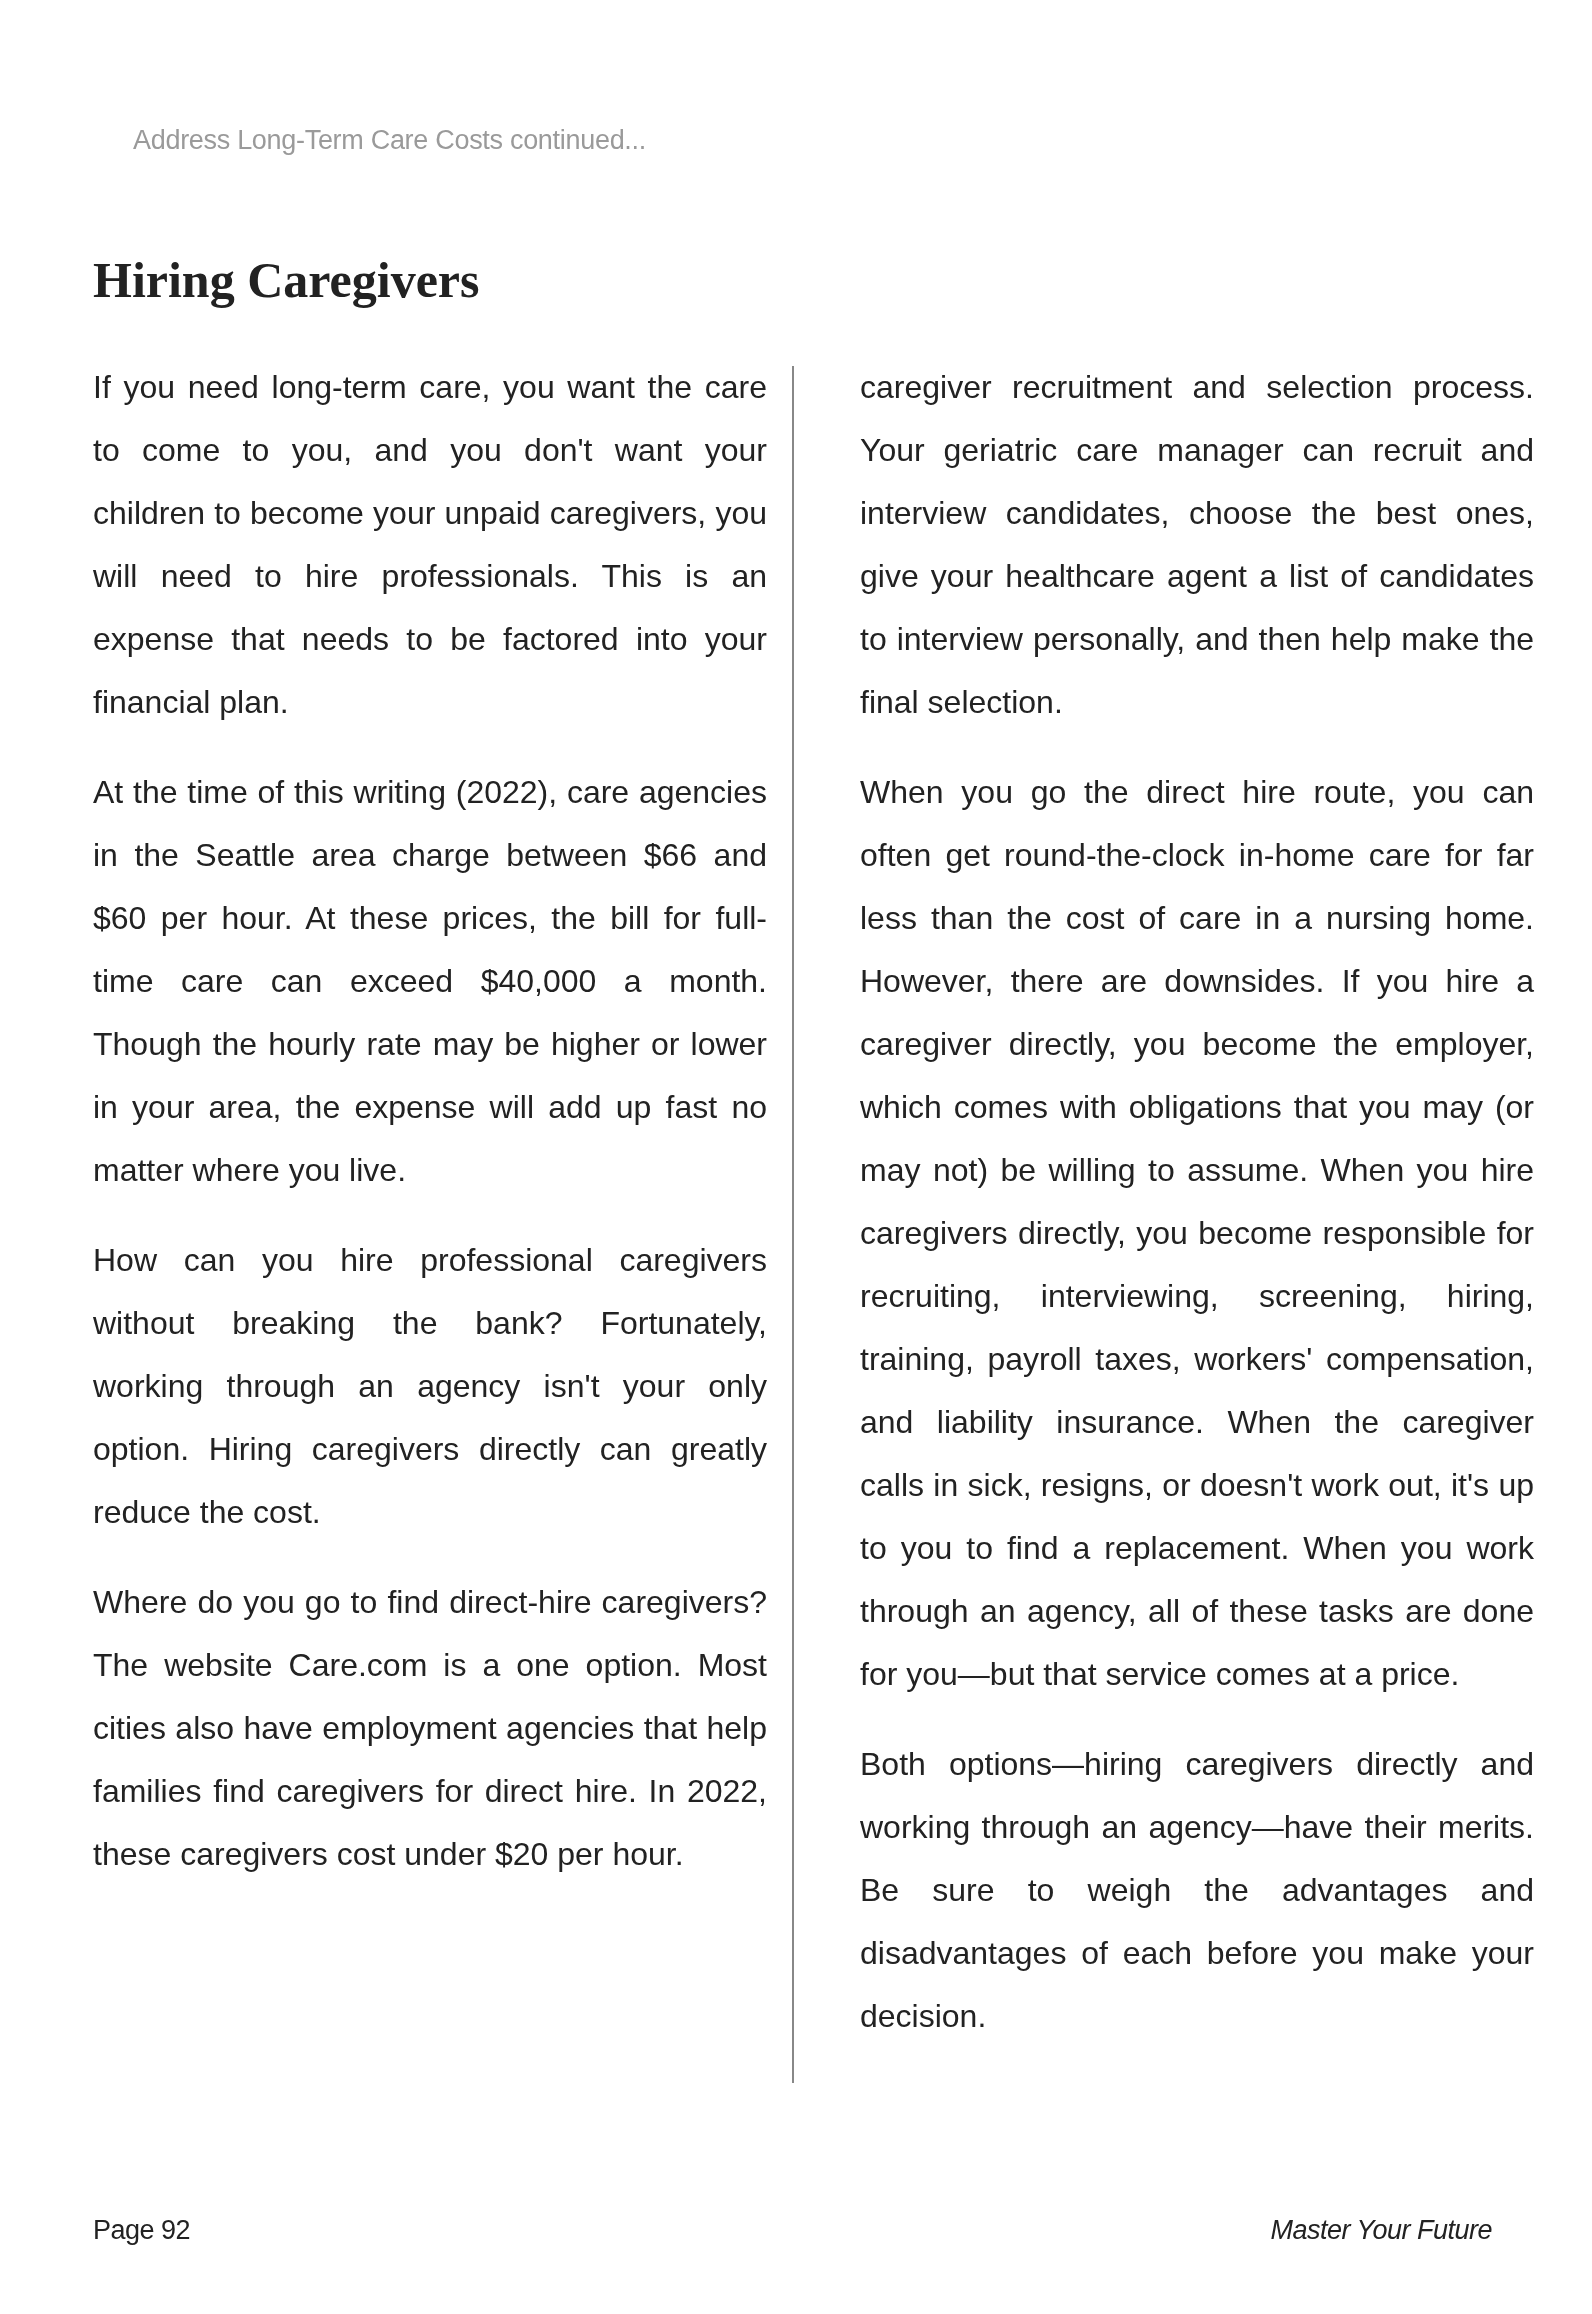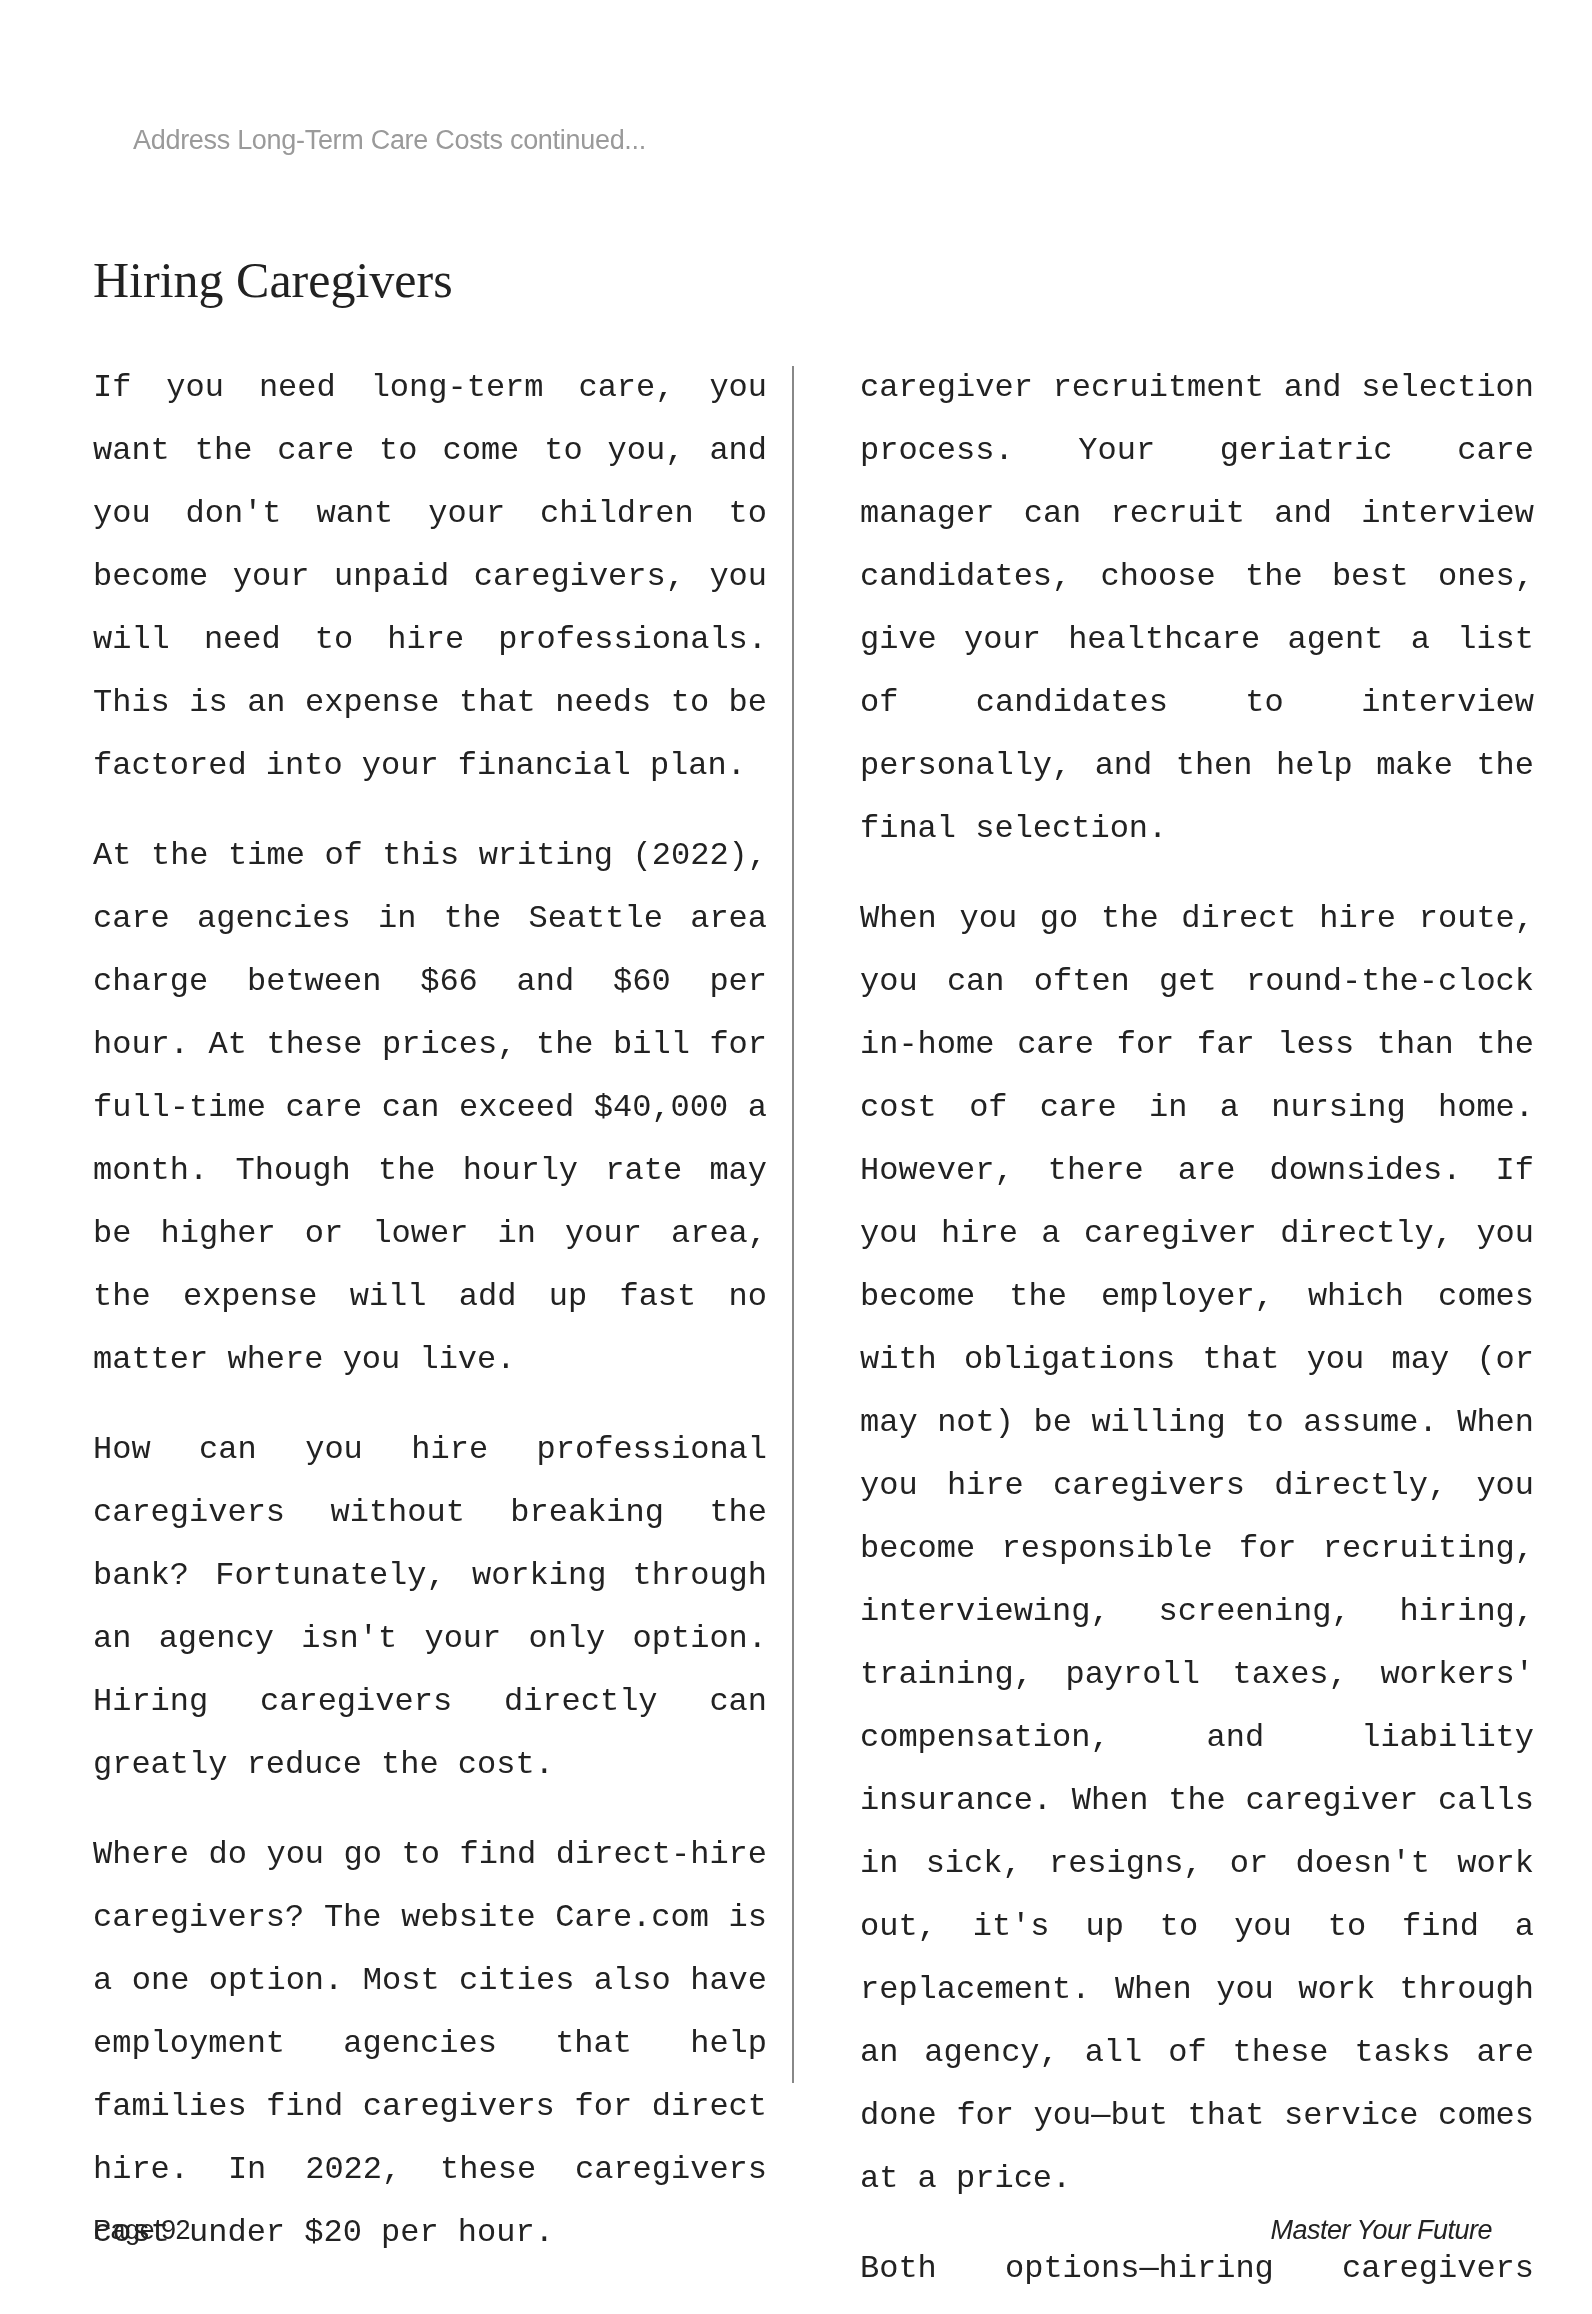--- a/index.html
+++ b/index.html
@@ -5,25 +5,25 @@
   html, body { margin: 0; padding: 0; background: #ffffff; }
   body { width: 1592px; height: 2314px; position: relative; overflow: hidden; }
   .running-head {
     position: absolute; left: 93px; top: 125px;
     font-family: "Liberation Sans", sans-serif; font-size: 27px; color: #9a9a9a;
     letter-spacing: -0.3px;
     margin-left: 40px;
   }
   .title {
     position: absolute; left: 93px; top: 251px; margin: 0;
-    font-family: "Liberation Serif", serif; font-weight: normal; font-size: 50px; color: #222;
+    font-family: "Liberation Serif", serif; font-weight: bold; font-size: 50px; color: #222;
   }
   .col {
     position: absolute; top: 356px; width: 674px;
-    font-family: Liberation Mono, monospace; font-size: 32px; line-height: 63px; color: #222;
+    font-family: Liberation Sans, sans-serif; font-size: 32px; line-height: 63px; color: #222;
     text-align: justify;
   }
   .col p { margin: 0 0 27px 0; }
   .col-left { left: 93px; }
   .col-right { left: 820px; margin-left: 40px; }
   .divider {
     position: absolute; left: 792px; top: 366px; width: 2px; height: 1717px; background: #888;
   }
   .footer {
     position: absolute; top: 2215px; font-family: "Liberation Sans", sans-serif; font-size: 27px; color: #222;

